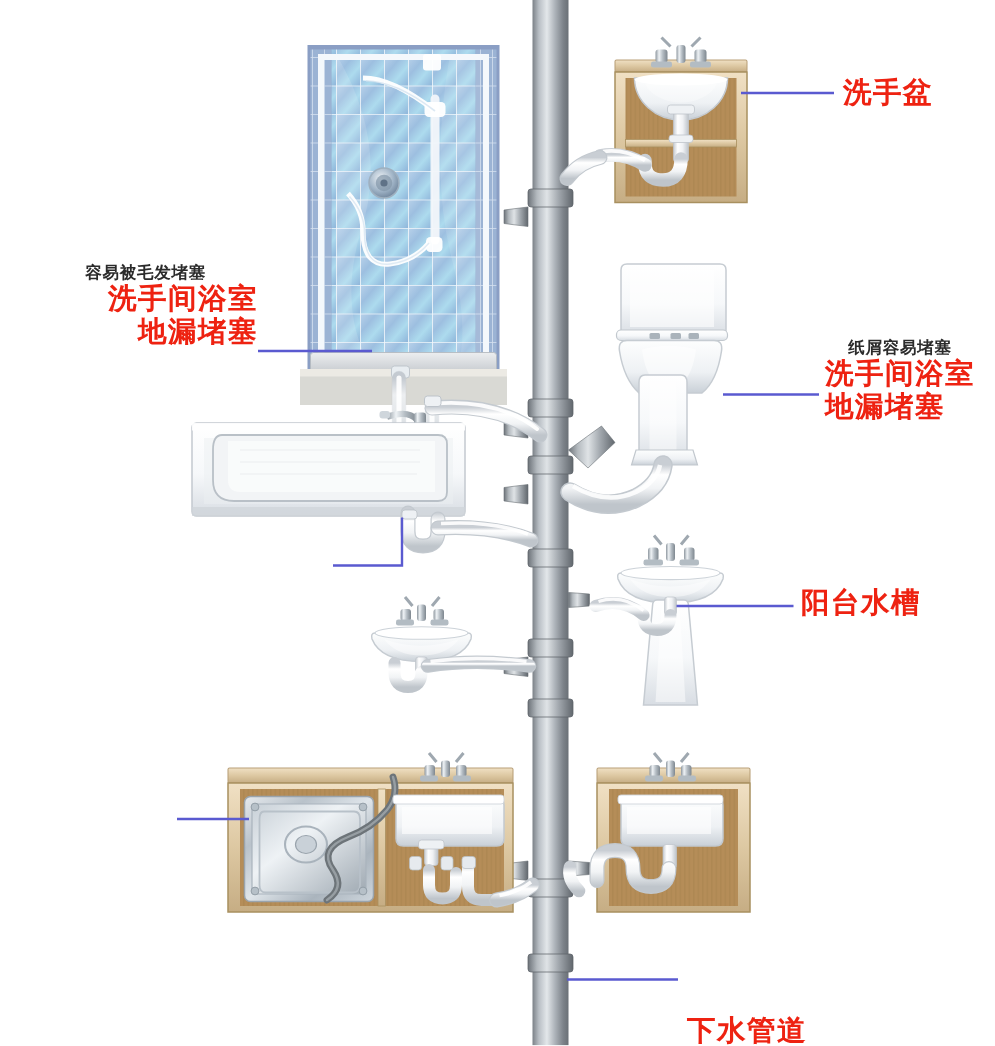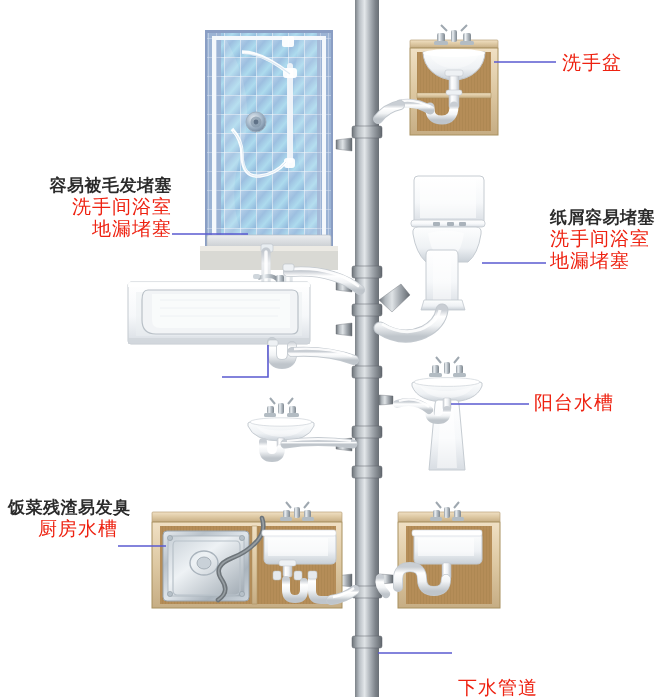--- a/index.html
+++ b/index.html
@@ -9,24 +9,24 @@
     font-family:"Liberation Sans", sans-serif;
     overflow:hidden;
   }
   #stage{ position:relative; width:663px; height:697px; background:#fff; }
 
   svg.diagram{ position:absolute; left:0; top:0; width:663px; height:697px; }
 
   
   .lbl{ position:absolute; white-space:nowrap; line-height:1.18; }
   .lbl .sub{
-    color:#2b2b2b; font-size:17px; font-weight:700; letter-spacing:.5px;
+    color:#2b2b2b; font-size:11px; font-weight:700; letter-spacing:.5px;text-align:center;
   }
   .lbl .main{
-    color:#ee2211; font-size:19px; font-weight:400; letter-spacing:1px;
+    color:#ee2211; font-size:19px; font-weight:700; letter-spacing:1px;
   }
   .lbl.r{ text-align:left; }
   .lbl.l{ text-align:right; }
 </style>
 </head>
 <body>
 
 <div id="stage">
 
   <svg class="diagram" viewBox="0 0 663 697">
@@ -457,33 +457,29 @@
   <div class="lbl l" style="left:22px; top:176px; width:150px;">
     <div class="sub">容易被毛发堵塞</div>
     <div class="main">洗手间浴室</div>
     <div class="main">地漏堵塞</div>
   </div>
 
   <div class="lbl r" style="left:562px; top:52px;">
     <div class="main">洗手盆</div>
   </div>
 
-  <div class="lbl r" style="left:550px; top:208px;">
+  <div class="lbl r" style="left:550px; top:226px;">
     <div class="sub">纸屑容易堵塞</div>
     <div class="main">洗手间浴室</div>
     <div class="main">地漏堵塞</div>
   </div>
 
 
   <div class="lbl r" style="left:534px; top:392px;">
     <div class="main">阳台水槽</div>
   </div>
 
-  <div class="lbl l" style="left:8px; top:498px; width:110px;">
-    <div class="sub">饭菜残渣易发臭</div>
-    <div class="main">厨房水槽</div>
-  </div>
 
   <div class="lbl r" style="left:458px; top:641px;margin-top:36px;">
     <div class="main">下水管道</div>
   </div>
 
 </div>
 
 </body></html>

